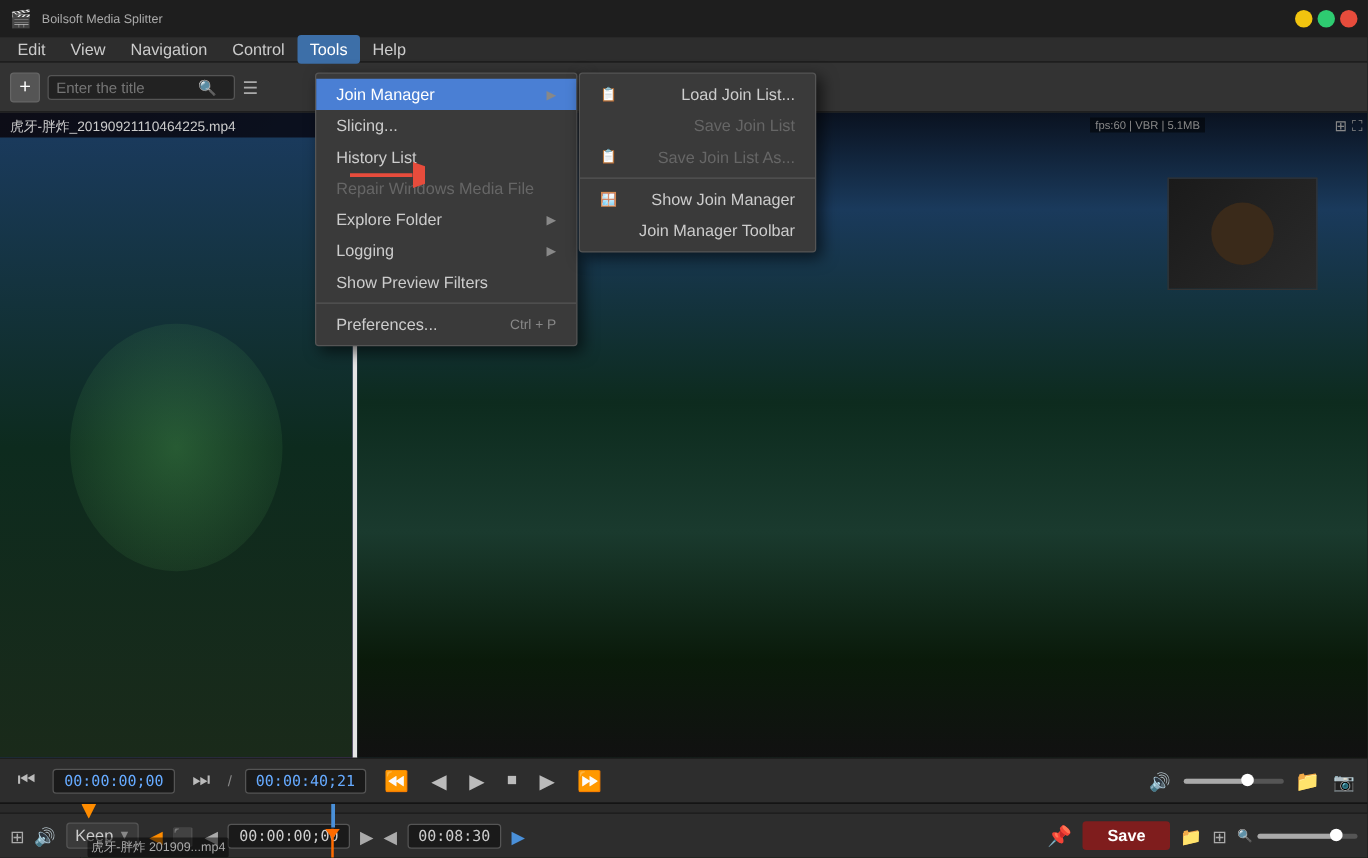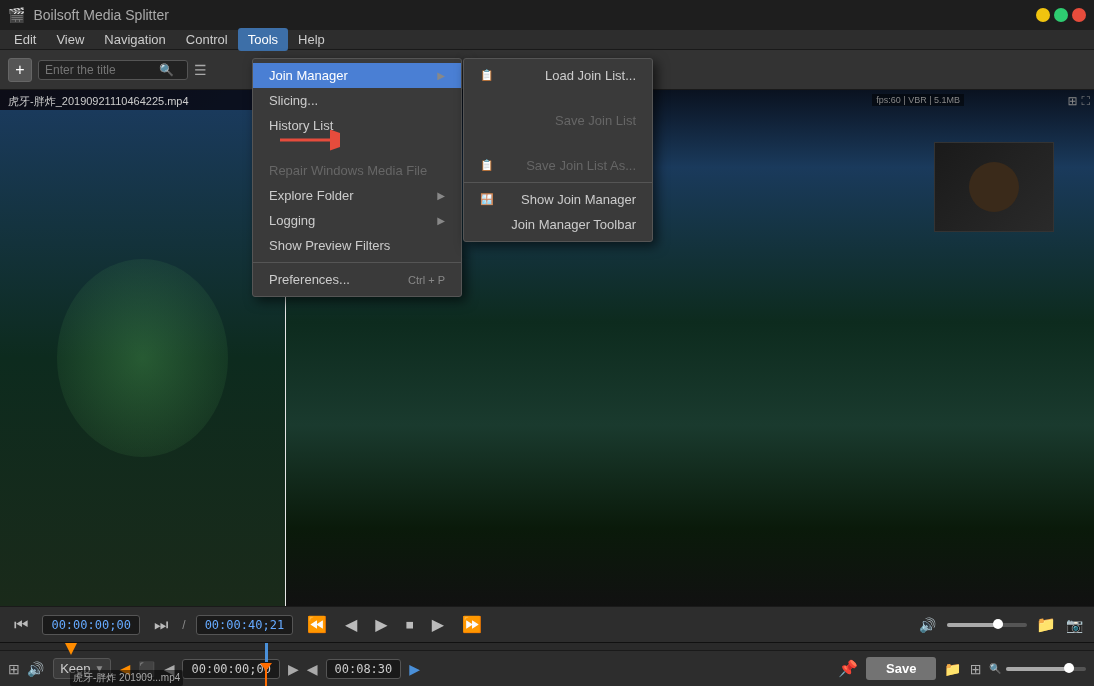--- a/index.html
+++ b/index.html
@@ -3,21 +3,21 @@
   <meta charset="utf-8">
   <style>
     * { margin: 0; padding: 0; box-sizing: border-box; }
     body { width: 1094px; height: 686px; background: #2b2b2b; font-family: 'Segoe UI', Arial, sans-serif; font-size: 13px; color: #ccc; overflow: hidden; position: relative; }
 
     
     .title-bar {
       height: 30px; background: #1e1e1e; display: flex; align-items: center; justify-content: space-between; padding: 0 8px; position: relative; z-index: 100;
     }
     .title-bar-left { display: flex; align-items: center; gap: 8px; }
-    .title-bar-text { font-size: 14px; color: #aaa; }
+    .title-bar-text { font-size: 10px; color: #aaa; }
     .title-bar-controls { display: flex; gap: 4px; }
     .title-bar-btn { width: 14px; height: 14px; border-radius: 50%; border: none; cursor: pointer; }
     .tb-min { background: #f1c40f; }
     .tb-max { background: #2ecc71; }
     .tb-close { background: #e74c3c; }
 
     
     .menu-bar {
       height: 20px; background: #2d2d2d; display: flex; align-items: center; padding: 0 4px; position: relative; z-index: 100; border-bottom: 1px solid #1a1a1a;
     }
@@ -37,21 +37,21 @@
       display: flex; align-items: flex-start; background: #222; border: 1px solid #555; border-radius: 3px; padding: 2px 6px; width: 150px; gap: 4px;
     }
     .search-input { background: transparent; border: none; outline: none; color: #aaa; font-size: 12px; width: 110px; }
     .search-icon { color: #888; font-size: 12px; }
     .toolbar-list-icon { color: #aaa; font-size: 14px; cursor: pointer; }
 
     
     .main-content { display: flex; height: calc(686px - 30px - 28px - 40px - 36px - 36px); }
 
     
-    .left-panel { width: 286px; background: #0369a1; border-right: 1px solid #e5e5e5; position: relative; overflow: hidden; }
+    .left-panel { width: 286px; background: #0369a1; border-right: 4px solid #e5e5e5; position: relative; overflow: hidden; }
     .thumb-img { width: 100%; height: 100%; background: linear-gradient(135deg, #1a1a2e 0%, #16213e 30%, #0f3460 60%, #533483 100%); display: flex; align-items: center; justify-content: center; }
     .thumb-overlay { position: absolute; top: 0; left: 0; right: 0; background: rgba(0,0,0,0.5); padding: 4px 8px; font-size: 11px; color: #ccc; }
 
     
     .video-preview { flex: 1; background: #1a1a1a; position: relative; display: flex; align-items: center; justify-content: center; }
     .video-bg { width: 100%; height: 100%; background: linear-gradient(135deg, #0a1628 0%, #1a3a5c 20%, #0d2b1e 50%, #1a3a2e 70%, #0a1a0a 100%); position: relative; }
 
     
     .control-bar { height: 36px; background: #2d2d2d; display: flex; align-items: center; padding: 0 10px; gap: 10px; border-top: 1px solid #1a1a1a; }
     .ctrl-btn { color: #bbb; font-size: 16px; cursor: pointer; background: none; border: none; padding: 2px 4px; }
@@ -63,32 +63,32 @@
 
     
     .timeline { height: 195px; background: #222; border-top: 1px solid #111; position: relative; overflow: hidden; }
     .timeline-ruler { height: 20px; background: #2a2a2a; border-bottom: 1px solid #111; position: relative; overflow: hidden; }
     .ruler-mark { flex: 1; text-align: left; font-size: 9px; color: #666; border-left: 1px solid #444; padding-left: 2px; padding-bottom: 2px; }
 
     
     .bottom-bar { height: 36px; background: #2d2d2d; display: flex; align-items: center; padding: 0 8px; gap: 8px; border-top: 1px solid #1a1a1a; position: absolute; bottom: 0; left: 0; right: 0; }
     .keep-dropdown { display: flex; align-items: center; background: #3a3a3a; border: 1px solid #555; border-radius: 3px; padding: 2px 6px; cursor: pointer; gap: 4px; }
     .spacer { flex: 1; }
-    .save-btn { background: #737373; border: none; color: #fff; padding: 4px 20px; border-radius: 3px; cursor: pointer; font-size: 13px; font-weight: bold; }
+    .save-btn { background: #7f1d1d; border: none; color: #fff; padding: 4px 20px; border-radius: 3px; cursor: pointer; font-size: 13px; font-weight: bold; }
     .bottom-time { background: #1a1a1a; border: 1px solid #555; border-radius: 3px; padding: 2px 8px; font-size: 12px; color: #ccc; font-family: monospace; }
 
     
     .dropdown-menu {
       position: absolute; background: #3a3a3a; border: 1px solid #555; border-radius: 3px; z-index: 200; min-width: 200px; padding: 4px 0; box-shadow: 4px 4px 12px rgba(0,0,0,0.6);
     }
     .dropdown-item {
       padding: 5px 16px; cursor: pointer; display: flex; align-items: center; justify-content: space-between; font-size: 13px; color: #ccc; white-space: nowrap;
     }
     .dropdown-item.highlighted { background: #4a7fd4; color: #fff; }
-    .dropdown-item.disabled { color: #666; cursor: default; margin-top: 20px; }
+    .dropdown-item.disabled { color: #666; cursor: default; }
     .dropdown-separator { height: 1px; background: #555; margin: 4px 0; }
     .dropdown-arrow { font-size: 10px; color: #888; }
     .dropdown-shortcut { color: #888; font-size: 11px; }
 
     
     .tools-menu { top: 58px; left: 252px; }
     .join-manager-submenu { top: 0px; left: 100%; }
   </style>
 </head>
 <body>

